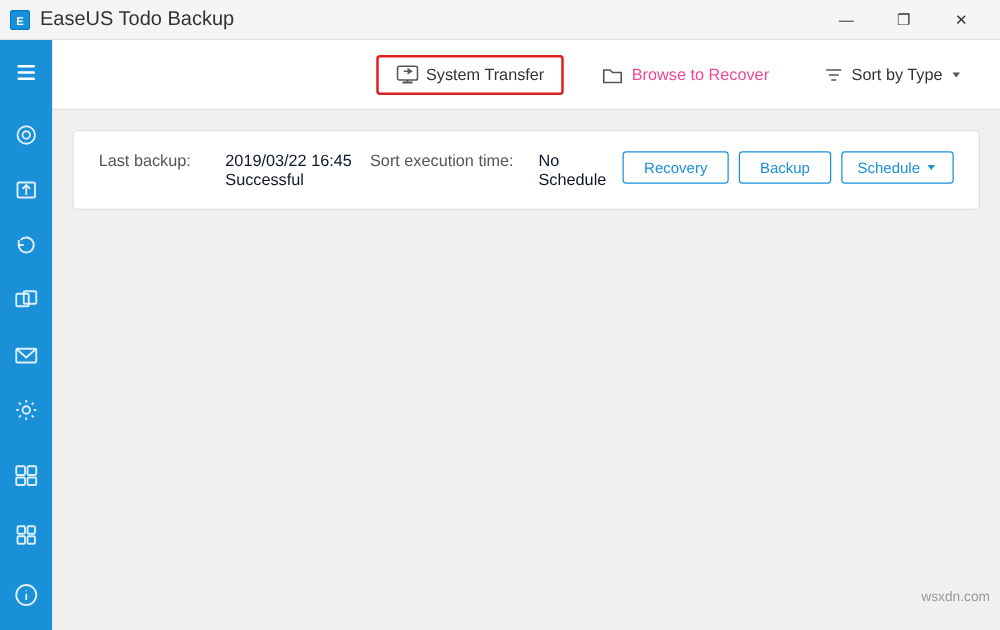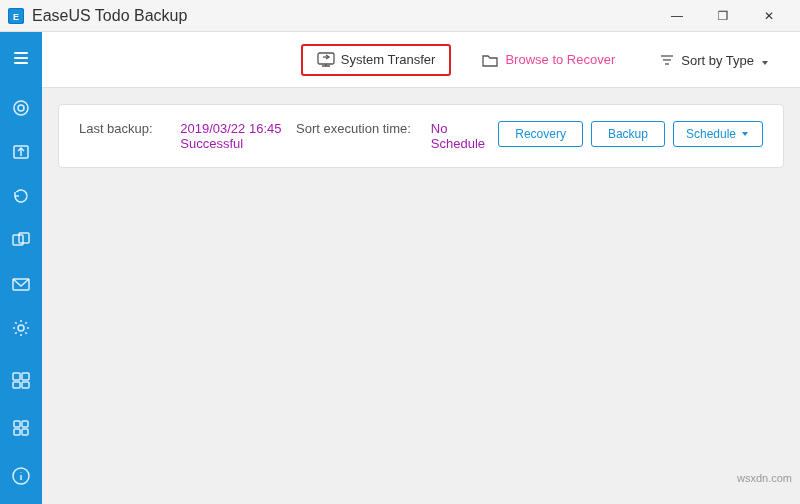--- a/index.html
+++ b/index.html
@@ -126,21 +126,21 @@
       gap: 6px;
       padding: 6px 14px;
       border: none;
       background: transparent;
       cursor: pointer;
       font-size: 13px;
       color: #ec4899;
     }
     .sort-btn {
       display: flex;
-      align-items: flex-end;
+      align-items: center;
       gap: 6px;
       padding: 6px 14px;
       border: none;
       background: transparent;
       cursor: pointer;
       font-size: 13px;
       color: #333;
     }
 
     
@@ -181,21 +181,21 @@
     .backup-detail-row {
       display: flex;
       gap: 8px;
       font-size: 13px;
     }
     .detail-label {
       color: #555;
       width: 140px;
     }
     .detail-value {
-      color: #a21caf;
+      color: #0f172a;
     }
     .backup-actions {
       display: flex;
       gap: 8px;
     }
     .action-btn {
       padding: 5px 16px;
       border: 1px solid #1a90d9;
       background: white;
       border-radius: 3px;

